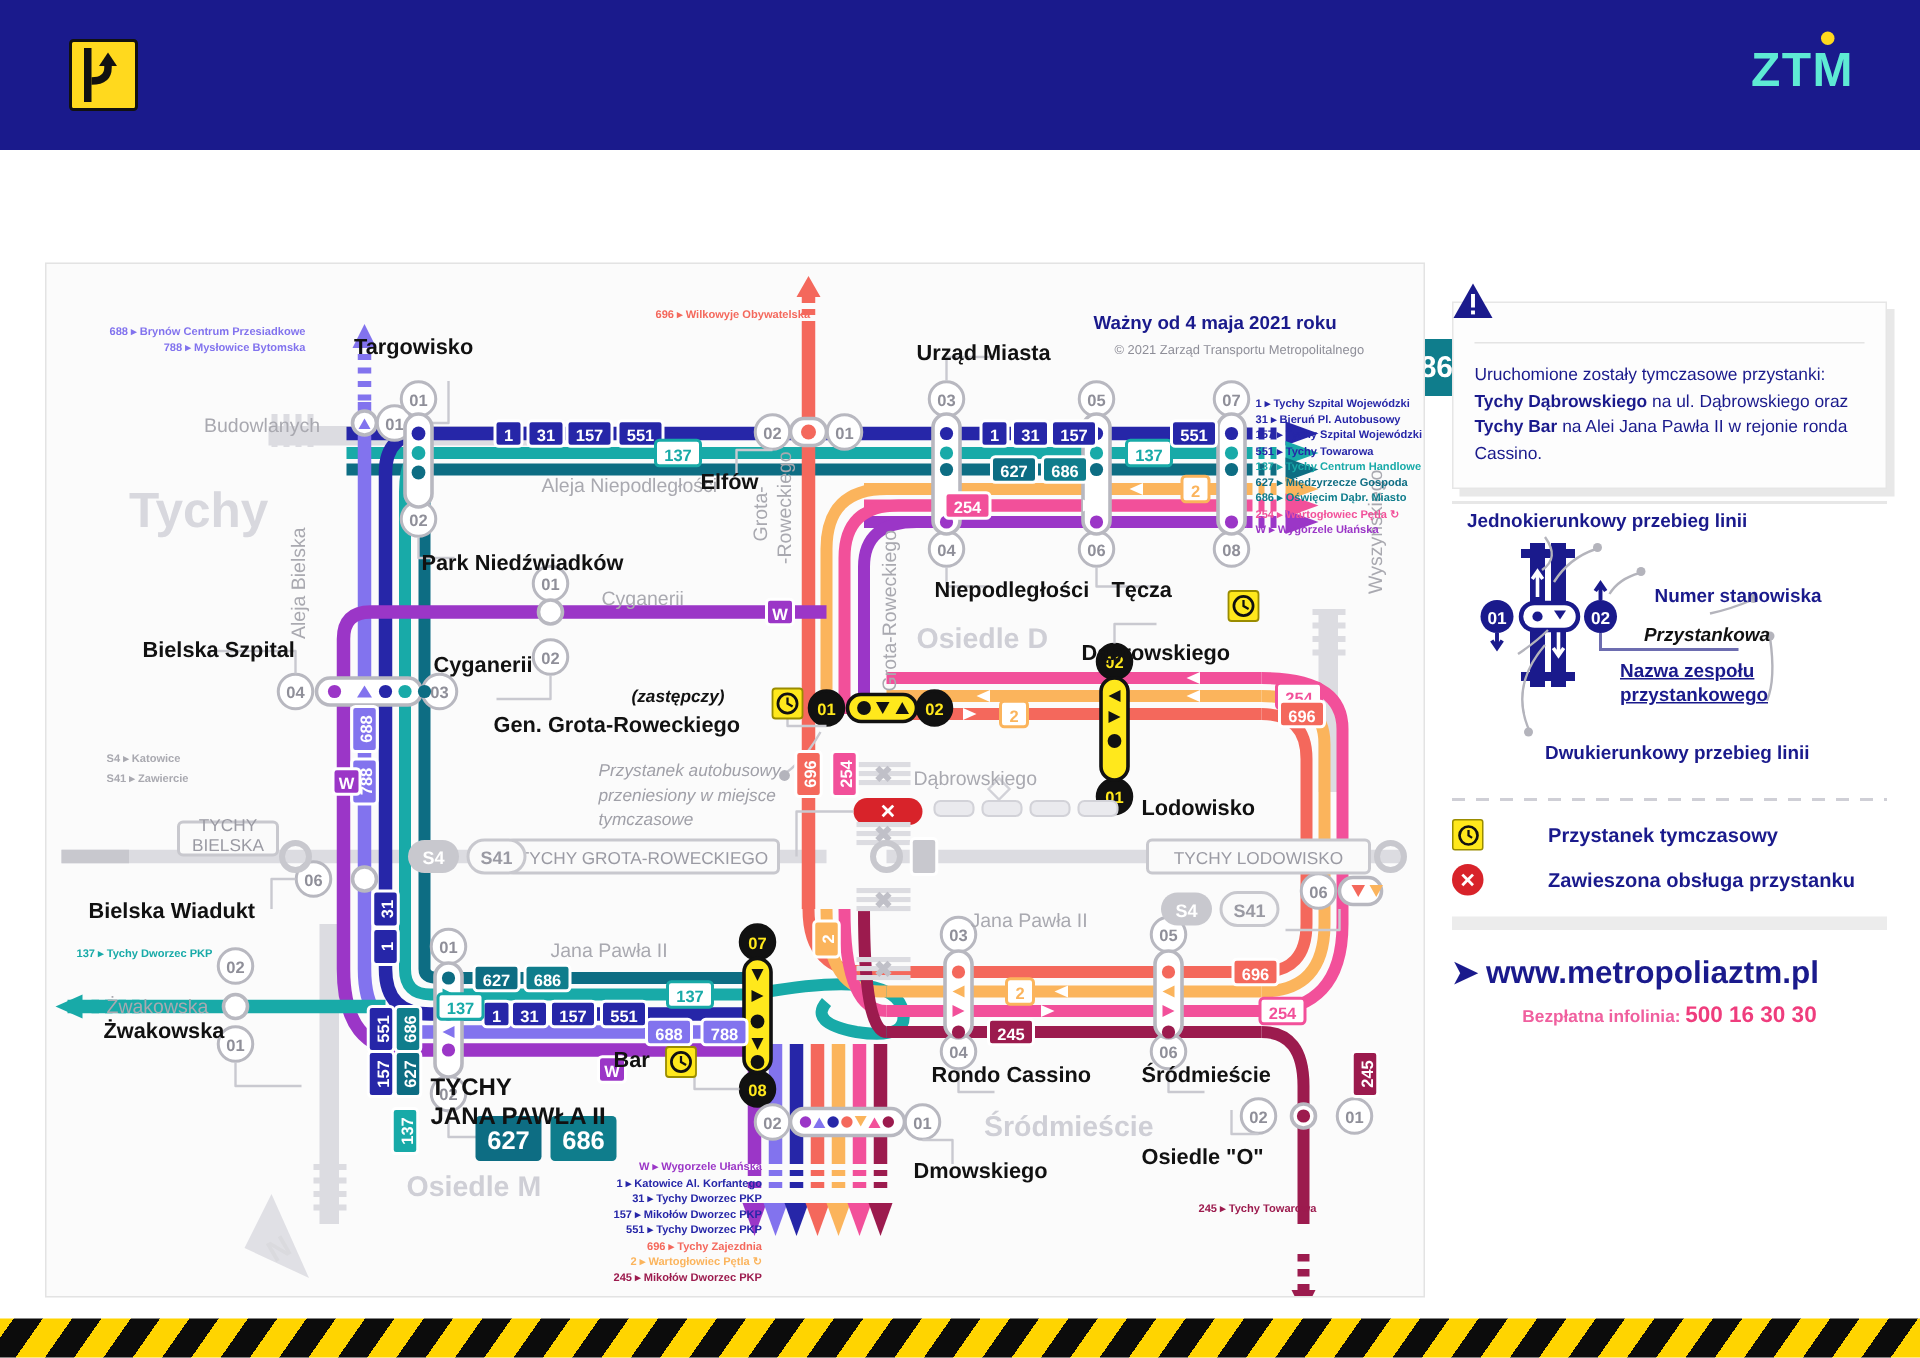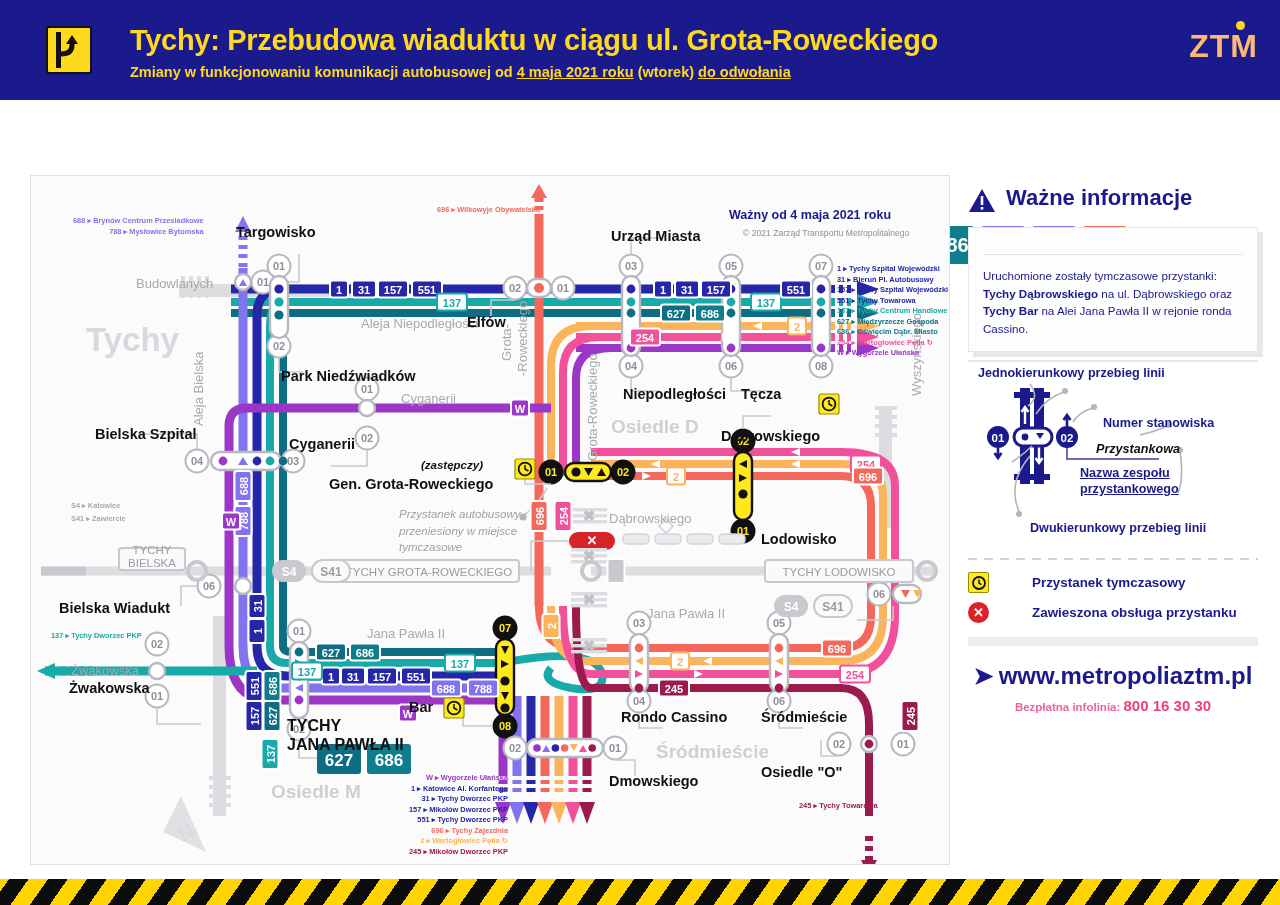--- a/index.html
+++ b/index.html
@@ -25,22 +25,22 @@
     position:absolute; left:130px; top:24px;
     color:#ffd91e; font-size:29px; font-weight:bold; letter-spacing:-0.3px;
     white-space:nowrap;
   }
   #hdr-sub {
     position:absolute; left:130px; top:64px;
     color:#ffd91e; font-size:14.5px; font-weight:bold; white-space:nowrap;
   }
   #hdr-sub .u { text-decoration:underline; }
   #ztm {
-    position:absolute; right:22px; top:28px;
-    color:#fdba74; font-size:32px; font-weight:bold; letter-spacing:1px;margin-left:32px;
+    position:absolute; right:44px; top:28px;
+    color:#5eead4; font-size:32px; font-weight:bold; letter-spacing:1px;margin-left:32px;
   }
   #ztm .crown { position:relative; display:inline-block; }
   #ztm .crown:after{
     content:""; position:absolute; left:6px; top:-7px; width:9px; height:9px;
     border-radius:50%; background:#ffd91e;
   }
 
   
   #lines-bar { position:absolute; left:0; top:100px; width:1280px; height:72px; background:#fff; }
   #lines-label {
@@ -92,21 +92,21 @@
     background-image:linear-gradient(to right,#cfcfd6 0 9px,transparent 9px 16px);
     background-size:16px 2px; }
   .lg-item { display:flex; align-items:center; gap:11px; margin-bottom:9px; }
   .lg-item span.t { font-size:13.4px; font-weight:bold; color:#1a1a8c;padding-left:32px; }
   .ico-temp { width:21px; height:21px; background:#ffe81c; border:1px solid #9a8c00;
      display:flex; align-items:center; justify-content:center; border-radius:2px;}
   .ico-susp { width:21px; height:21px; background:#d8232a; border-radius:50%;
      display:flex; align-items:center; justify-content:center; color:#fff;
      font-size:13px; font-weight:bold; line-height:1; }
   #foot-sep { height:9px; background:#ececec; margin-top:14px; }
-  #site { text-align:center; margin-top:16px; font-size:24px; font-weight:bold; color:#1a1a8c; }
+  #site { text-align:left; margin-top:16px; font-size:21px; font-weight:bold; color:#1a1a8c; }
   #site .arrow { color:#1a1a8c; margin-right:5px; }
   #hotline { text-align:center; margin-top:7px; font-size:11.5px; font-weight:bold; color:#f0609f; }
   #hotline .num { font-size:15px; color:#ef3d7d; }
 
   
   #hazard {
     position:absolute; left:0; bottom:0; width:1280px; height:26px;
     background:repeating-linear-gradient(-55deg,#ffd400 0 16px,#0c0c0c 16px 32px);
   }
 </style>
@@ -114,22 +114,20 @@
 <body>
 
 <div id="header">
   <div id="hdr-logo">
     <svg width="42" height="44" viewBox="0 0 42 44">
       <rect x="8" y="4" width="5" height="36" fill="#111"></rect>
       <path d="M13 26 q11 0 11 -9 l0 -4" stroke="#111" stroke-width="5" fill="none"></path>
       <path d="M24 16 l-6 0 l6 -9 l6 9 z" fill="#111"></path>
     </svg>
   </div>
-  <div id="hdr-title">Tychy: Przebudowa wiaduktu w ciągu ul. Grota-Roweckiego</div>
-  <div id="hdr-sub"><span>Zmiany w funkcjonowaniu komunikacji autobusowej od </span><span class="u">4 maja 2021 roku</span><span> (wtorek) </span><span class="u">do odwołania</span></div>
   <div id="ztm">ZT<span class="crown">M</span></div>
 </div>
 
 <div id="lines-bar">
   <div id="lines-label">Dotyczy linii autobusowych:</div>
   <div id="line-chips">
       <div class="chip" style="background: rgb(155, 54, 199);">W</div>
       <div class="chip" style="background: rgb(38, 38, 168);">1</div>
       <div class="chip" style="background: rgb(38, 38, 168);">31</div>
       <div class="chip" style="background: rgb(38, 38, 168);">157</div>
@@ -758,21 +756,20 @@
 
 <div id="side">
   <div style="position:relative;">
     <div id="warn-ico">
       <svg width="28" height="26" viewBox="0 0 28 26">
         <path d="M14 1 L27 24 L1 24 Z" fill="#1a1a8c"></path>
         <rect x="12.7" y="8" width="2.6" height="9" fill="#fff"></rect>
         <rect x="12.7" y="19" width="2.6" height="2.6" fill="#fff"></rect>
       </svg>
     </div>
-    <div id="side-title">Ważne informacje</div>
   </div>
 
   <div id="info-box">
     <div class="hr-lite"></div>
     <div class="info-p"><span>Uruchomione zostały tymczasowe przystanki: </span><b>Tychy Dąbrowskiego</b><span> na ul. Dąbrowskiego oraz </span><b>Tychy Bar</b><span> na Alei Jana Pawła II w rejonie ronda Cassino.</span></div>
   </div>
 
   <div class="hr-grey"></div>
 
   <div id="legend-graphic">
@@ -832,16 +829,16 @@
     <span class="t">Przystanek tymczasowy</span>
   </div>
   <div class="lg-item">
     <span class="ico-susp">✕</span>
     <span class="t">Zawieszona obsługa przystanku</span>
   </div>
 
   <div id="foot-sep"></div>
   <div id="site"><span class="arrow">➤</span><span>www.metropoliaztm.pl</span></div>
   <div id="hotline"><span>Bezpłatna infolinia:</span>
-      <span class="num">800 16 30 30</span></div>
+      <span class="num">500 16 30 30</span></div>
 </div>
 
 <div id="hazard"></div>
 
 </body></html>

